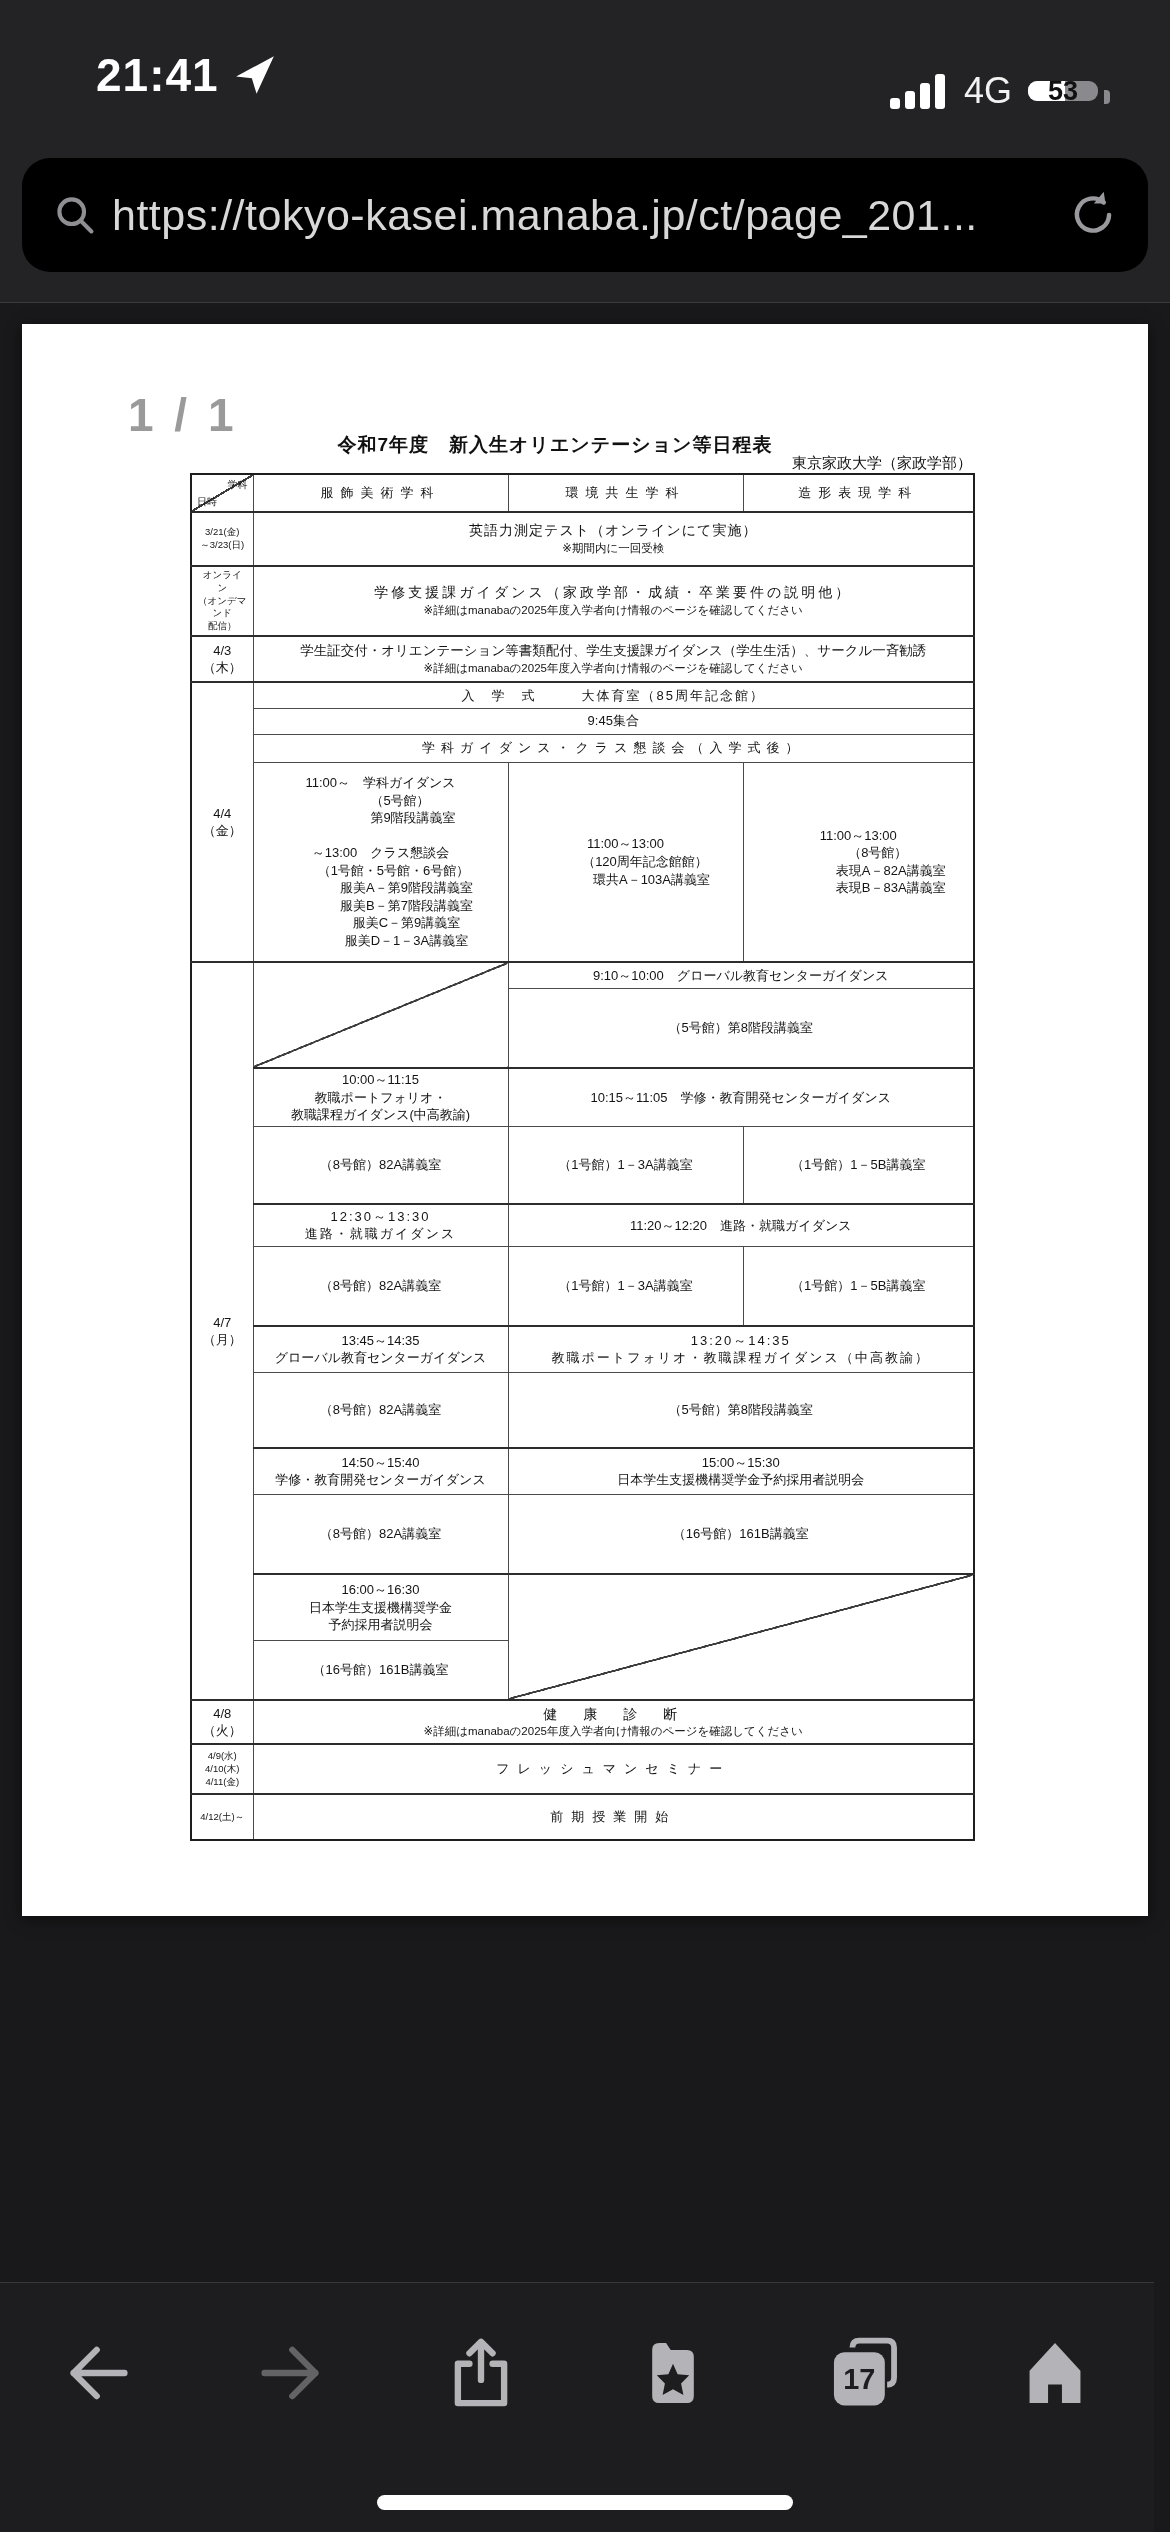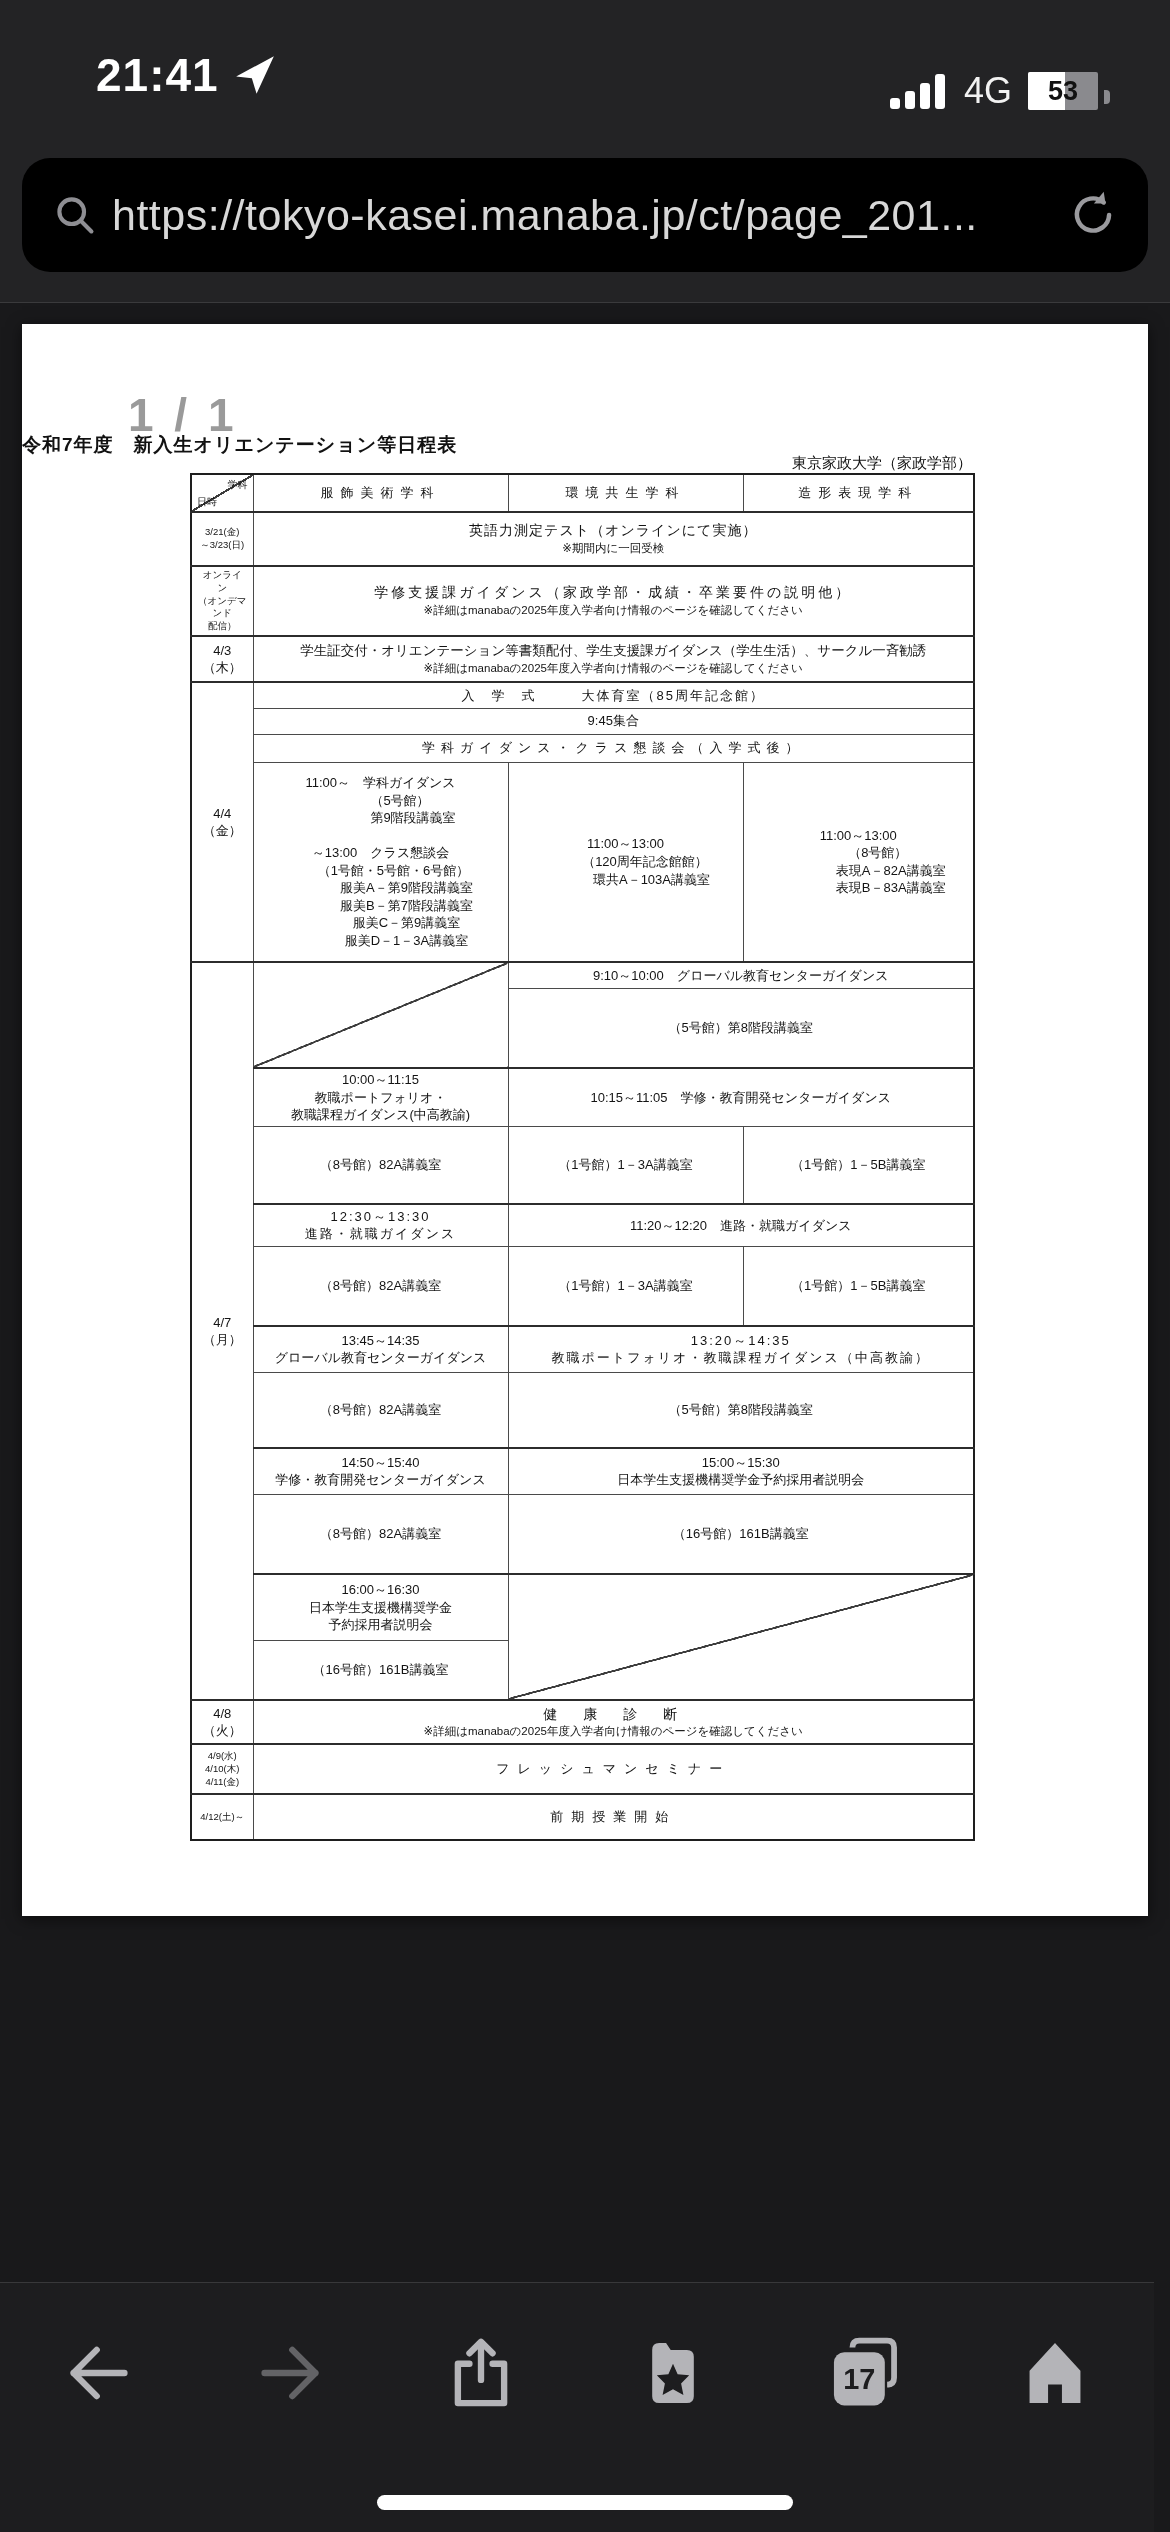--- a/index.html
+++ b/index.html
@@ -11,38 +11,38 @@
   }
   
   .header { position:absolute; top:0; left:0; right:0; height:303px;
     background:#232325; border-bottom:1px solid #3a3a3c; }
   .statusbar { position:absolute; top:40px; left:0; right:0; height:70px;
     display:flex; justify-content:space-between; align-items:center; padding:0 72px 0 96px; }
   .sb-left { display:flex; align-items:center; gap:14px; }
   .sb-time { color:#fff; font-size:46px; font-weight:bold; letter-spacing:1px; }
   .sb-right { display:flex; align-items:center; gap:16px;margin-top:32px; }
   .sb-net { color:#f2f2f2; font-size:36px; font-weight:500; }
-  .battery { position:relative; width:70px; height:38px; border-radius:2px;
+  .battery { position:relative; width:70px; height:20px; border-radius:9px;
     background:#8a8a8e; overflow:hidden; }
   .battery-fill { position:absolute; left:0; top:0; bottom:0; width:53%; background:#fff; }
   .battery-num { position:absolute; inset:0; display:flex; align-items:center; justify-content:center;
     color:#111; font-size:27px; font-weight:bold; }
   .battery-nub { position:absolute; right:60px; width:6px; height:14px; background:#8a8a8e;
     border-radius:0 4px 4px 0; margin-top:11px; }
   .urlbar { position:absolute; left:22px; right:22px; top:158px; height:114px;
     background:#000; border-radius:28px; display:flex; align-items:center; padding:0 30px; }
   .url-text { flex:1; color:#d8d8d8; font-size:43px; white-space:nowrap; overflow:hidden;
     margin:0 14px; letter-spacing:0.5px; }
   
   .content { position:absolute; top:304px; left:0; right:0; bottom:250px; background:#19191b; }
   .page { position:absolute; left:22px; top:20px; width:1126px; height:1592px; background:#fff;
     box-shadow:0 3px 14px rgba(0,0,0,0.55); }
   .pageind { position:absolute; left:106px; top:64px; color:#9a9a9a;
     font-size:46px; font-weight:600; letter-spacing:4px; }
-  .doctitle { position:absolute; left:0; right:60px; top:108px; 
+  .doctitle { position:absolute; left:0; right:60px; top:108px; text-align:center;
     color:#111; font-size:19px; font-weight:600; letter-spacing:1px; }
   .docorg { position:absolute; right:176px; top:130px; color:#111; font-size:15px; font-weight:500; }
   
   table.sched { position:absolute; left:168px; top:149px; width:783px;
     border-collapse:collapse; table-layout:fixed; border:2px solid #1e1e1e; }
   table.sched td { border-left:1px solid #4a4a4a; border-right:1px solid #4a4a4a;
     border-top:1px solid #4a4a4a; border-bottom:1px solid #4a4a4a;
     text-align:center; vertical-align:middle; color:#141414;
     font-size:13px; line-height:1.35; padding:2px 6px; overflow:hidden; }
   tr.dot > td { border-top:1px dotted #9c9c9c; }

